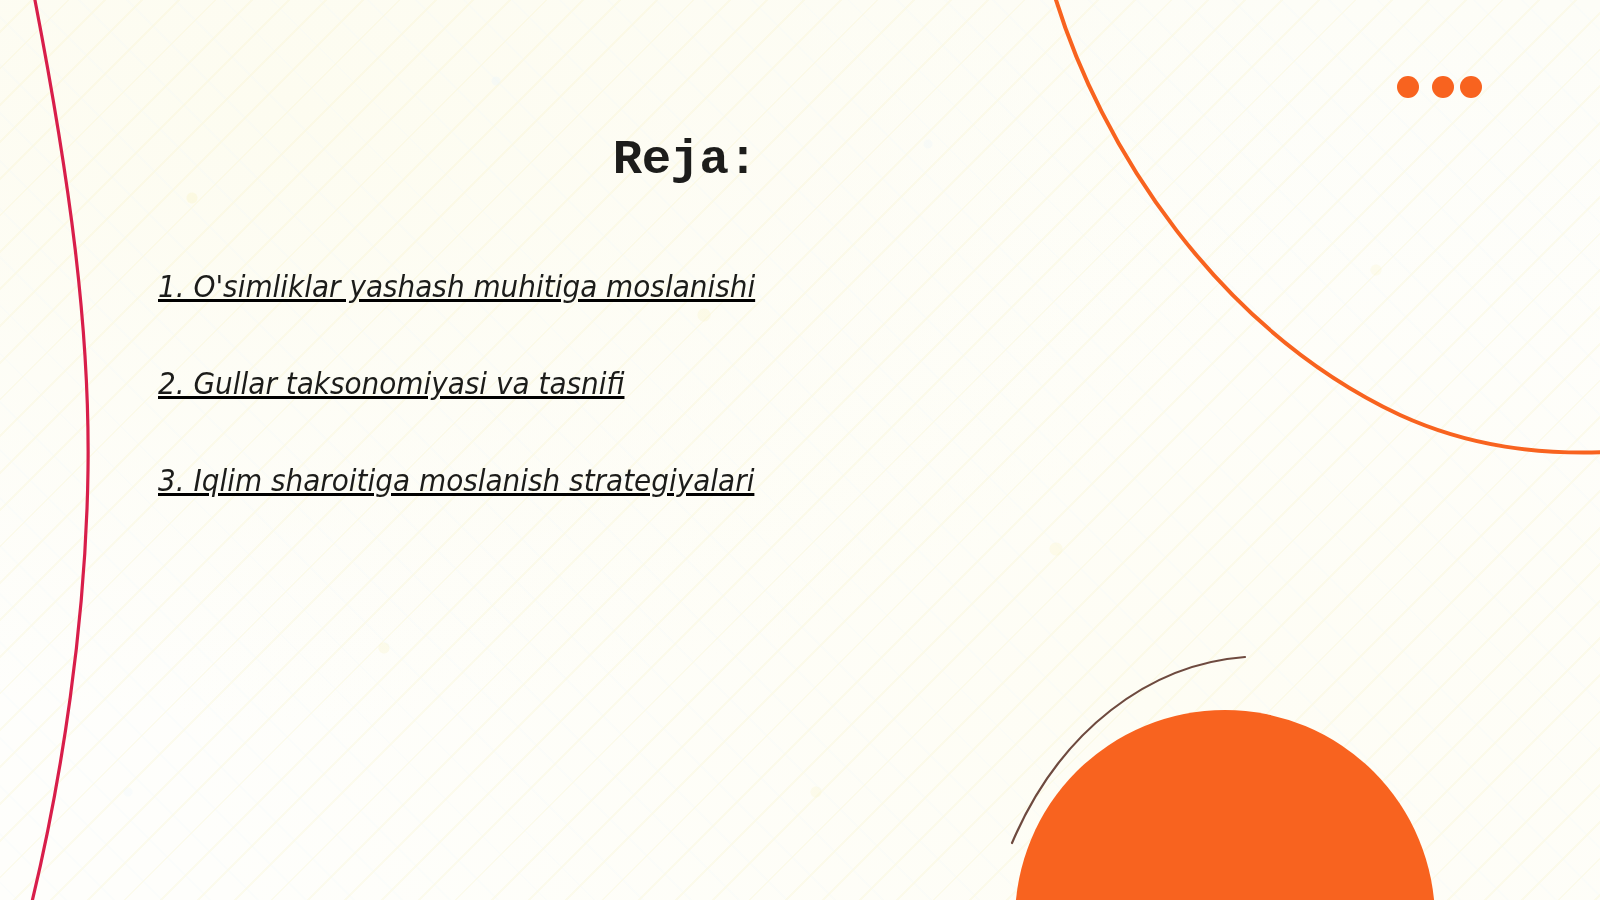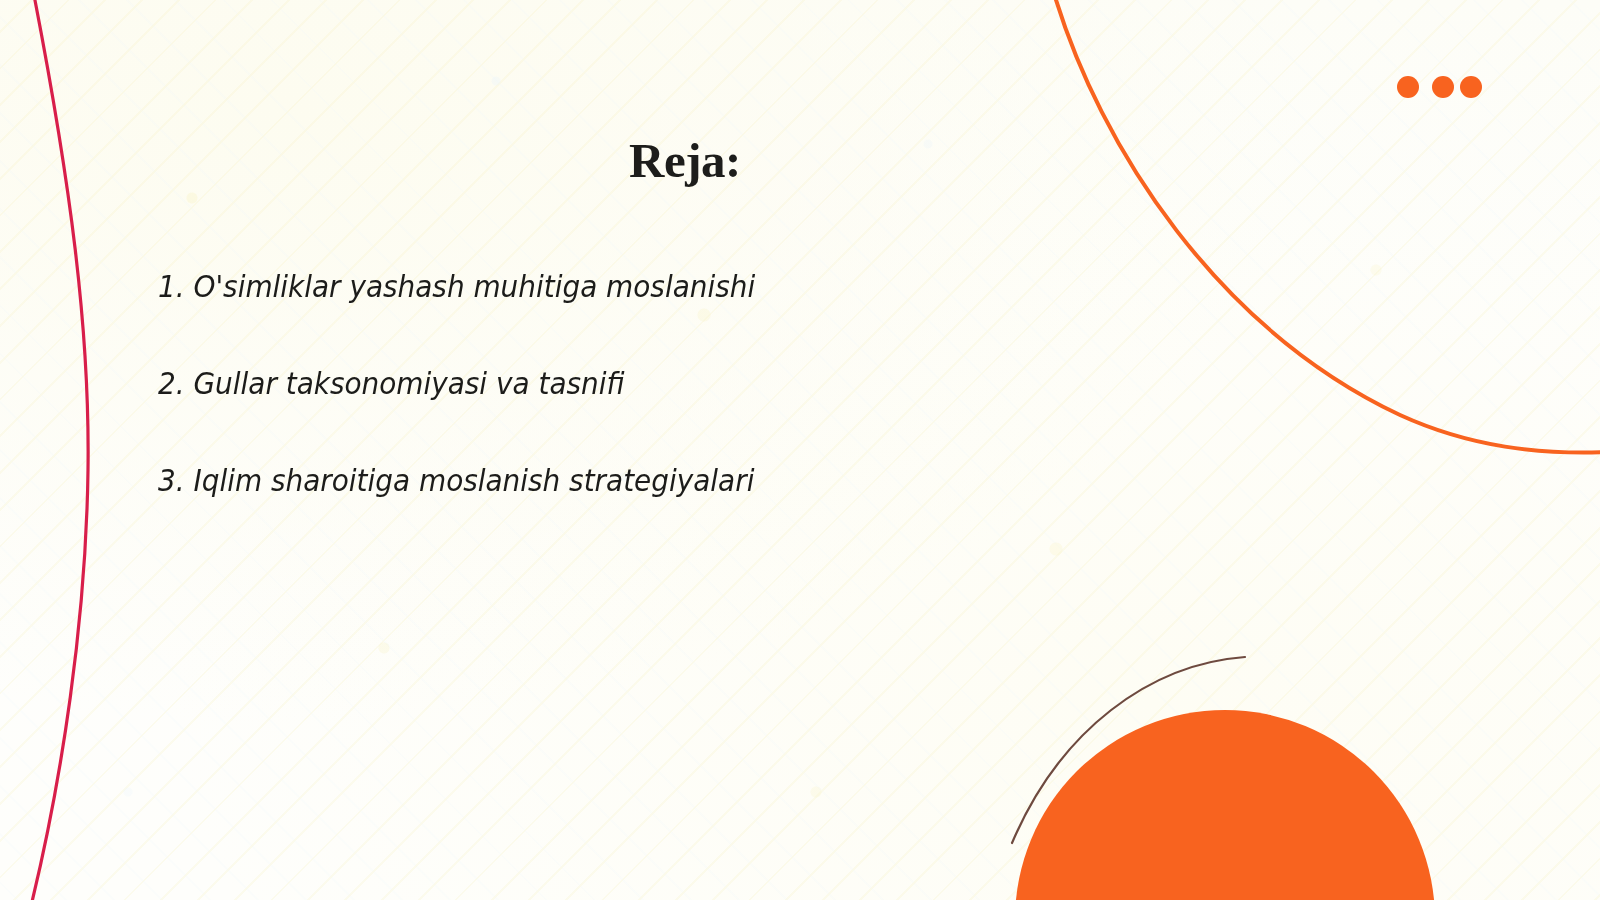--- a/index.html
+++ b/index.html
@@ -79,27 +79,28 @@
   .title {
     position: absolute;
     left: 0;
     top: 132px;
     width: 1370px;
     text-align: center;
     font-size: 49px;
     font-weight: 700;
     color: #1d1d1b;
     letter-spacing: -0.5px;
-    font-family: Liberation Serif, serif;
+    font-family: Liberation Mono, monospace;
   }
   .list {
     position: absolute;
     left: 158px;
     top: 272px;
     width: 900px;
+    text-decoration: underline;
   }
   .list-item {
     font-family: "DejaVu Sans", sans-serif;
     font-style: italic;
     font-size: 30px;
     font-weight: 500;
     color: #1c1c1a;
     line-height: 1.0;
     margin-bottom: 67px;
     white-space: nowrap;

